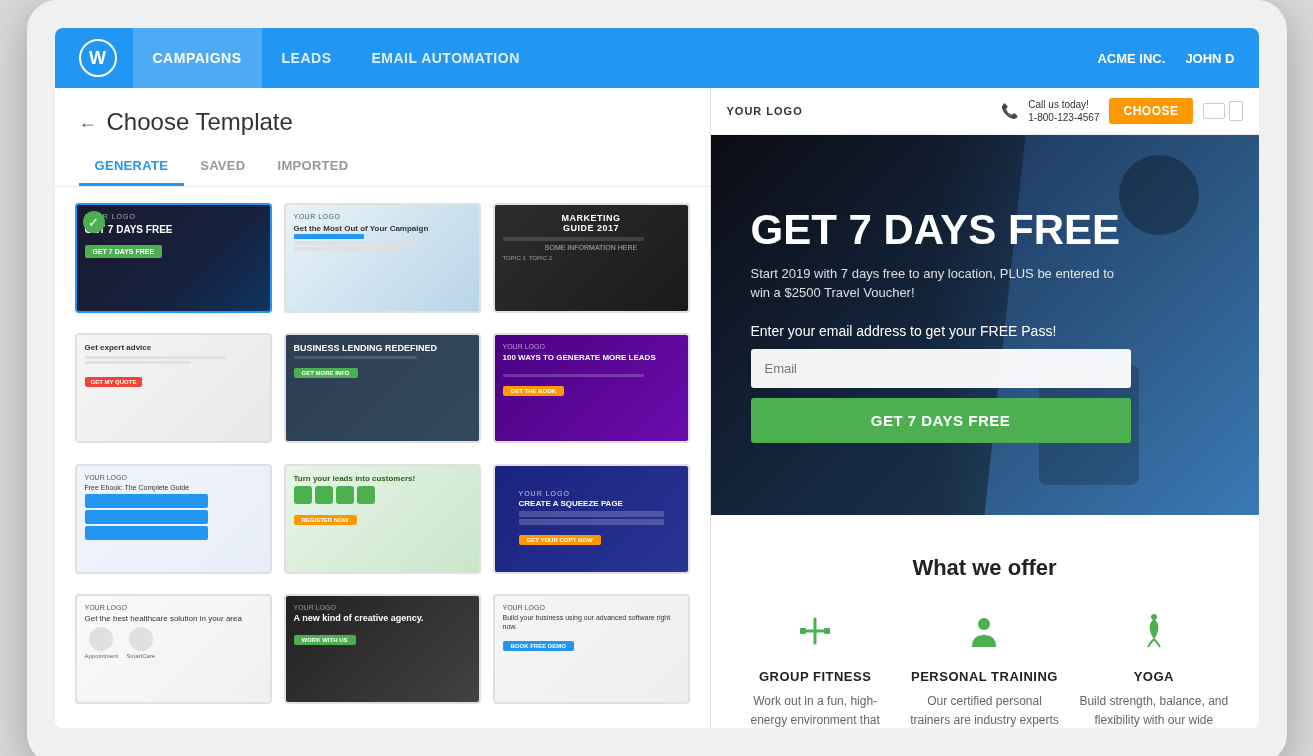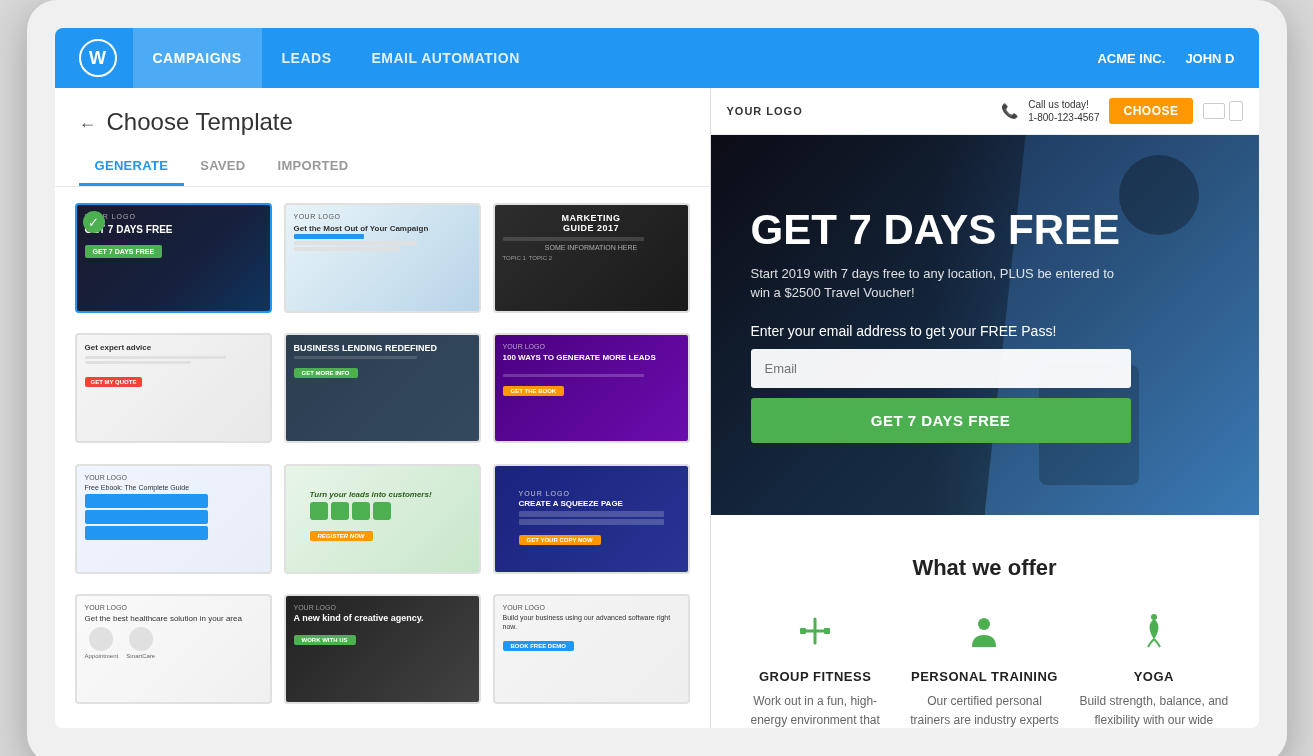--- a/index.html
+++ b/index.html
@@ -378,21 +378,21 @@
             <div style="padding:8px;">
               <div style="font-size:7px;color:#555;margin-bottom:3px;">YOUR LOGO</div>
               <div style="font-size:7px;color:#333;margin-bottom:3px;">Free Ebook: The Complete Guide</div>
               <div style="background:#2196F3;height:14px;width:70%;border-radius:2px;margin-bottom:2px;"></div>
               <div style="background:#2196F3;height:14px;width:70%;border-radius:2px;margin-bottom:2px;"></div>
               <div style="background:#2196F3;height:14px;width:70%;border-radius:2px;"></div>
             </div>
           </div>
 
           <div class="template-card tmpl-8">
-            <div style="padding:24px;font-style:italic;">
+            <div style="padding:8px;">
               <div style="font-size:8px;font-weight:600;color:#2c5e1a;margin-bottom:3px;">Turn your leads into customers!</div>
               <div style="display:flex;gap:3px;margin-bottom:4px;">
                 <div style="width:18px;height:18px;background:#4CAF50;border-radius:3px;"></div>
                 <div style="width:18px;height:18px;background:#4CAF50;border-radius:3px;"></div>
                 <div style="width:18px;height:18px;background:#4CAF50;border-radius:3px;"></div>
                 <div style="width:18px;height:18px;background:#4CAF50;border-radius:3px;"></div>
               </div>
               <div style="background:#FF9800;color:#fff;font-size:6px;font-weight:700;padding:2px 8px;border-radius:2px;display:inline-block;">REGISTER NOW</div>
             </div>
           </div>

